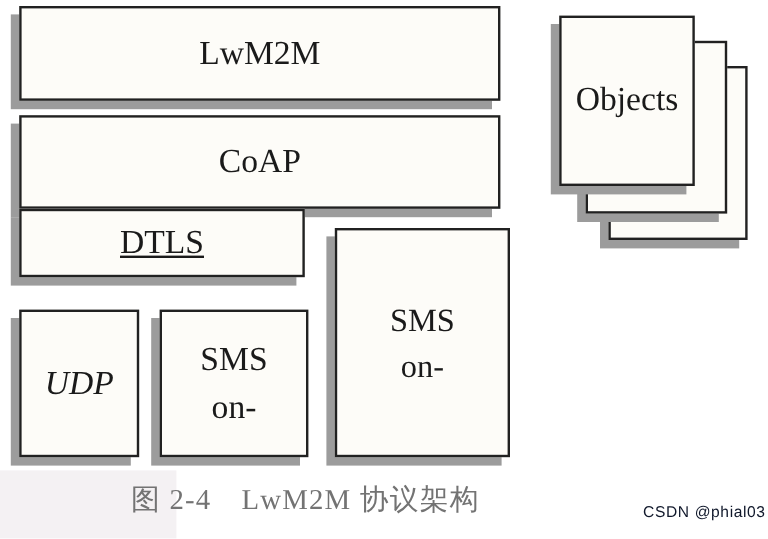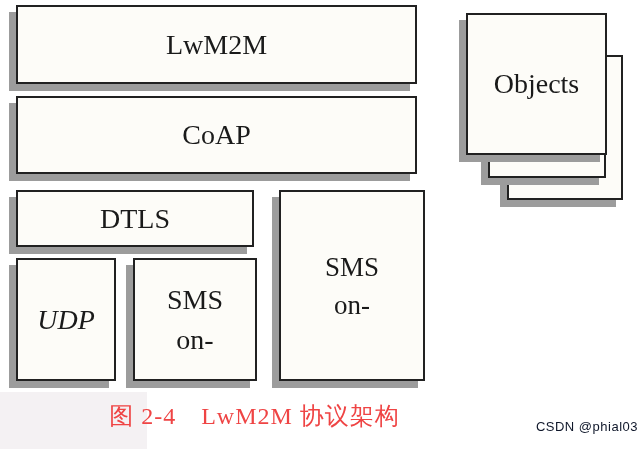--- a/index.html
+++ b/index.html
@@ -27,39 +27,39 @@
     color: #1a1a1a;
     font-size: 28px;
     text-align: center;
   }
   .box .lines { line-height: 40px; }
   .box .lines span { display: block; }
 
   
   .box-lwm2m           { left: 16px;  top: 5px;   width: 401px; height: 79px; }
   .box-coap            { left: 16px;  top: 96px;  width: 401px; height: 78px; }
-  .box-dtls            { left: 16px;  top: 190px; width: 238px; height: 57px; }
+  .box-dtls            { left: 16px;  top: 174px; width: 238px; height: 57px; text-decoration: underline; }
   .box-udp             { left: 16px;  top: 258px; width: 100px; height: 123px; font-style: italic; }
   .box-sms-on-device   { left: 133px; top: 258px; width: 124px; height: 123px; }
   .box-sms-on-smartcard{ left: 279px; top: 190px; width: 146px; height: 191px; font-size: 27px; }
   .box-sms-on-smartcard .lines { line-height: 38px; }
 
   
   .objects-back-2 { left: 507px; top: 55px; width: 116px; height: 145px; }
   .objects-back-1 { left: 488px; top: 34px; width: 118px; height: 144px; }
-  .objects-front  { left: 466px; top: 13px; width: 141px; height: 142px; }
+  .objects-front  { left: 466px; top: 13px; width: 113px; height: 142px; }
 
   .caption {
     position: absolute;
     left: 0;
     top: 400px;
     width: 509px;
     text-align: center;
     font-size: 24px;
-    color: #ef4444;
+    color: #737373;
     letter-spacing: 1px;
   }
   .caption .fig-label { margin-right: 18px; }
 
   .watermark {
     position: absolute;
     right: 14px;
     top: 419px;
     font-family: "Liberation Sans", "DejaVu Sans", sans-serif;
     font-size: 13px;

